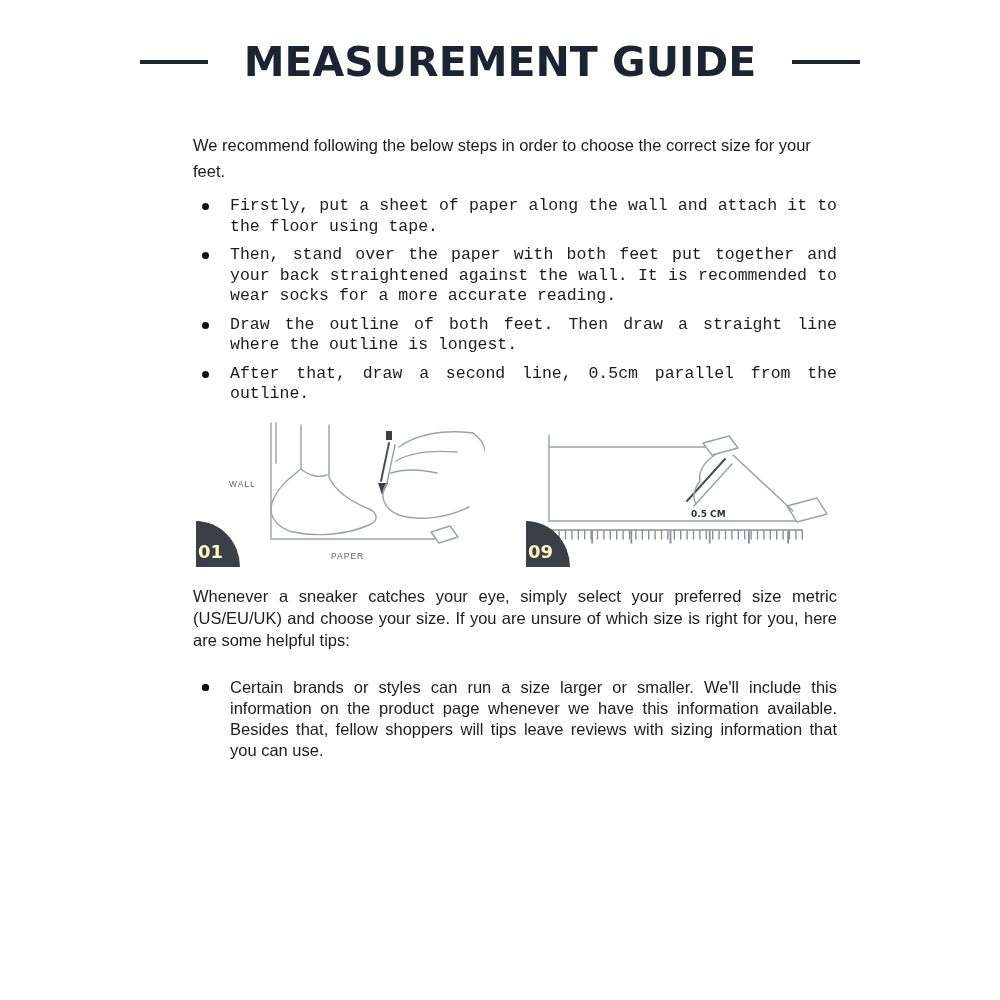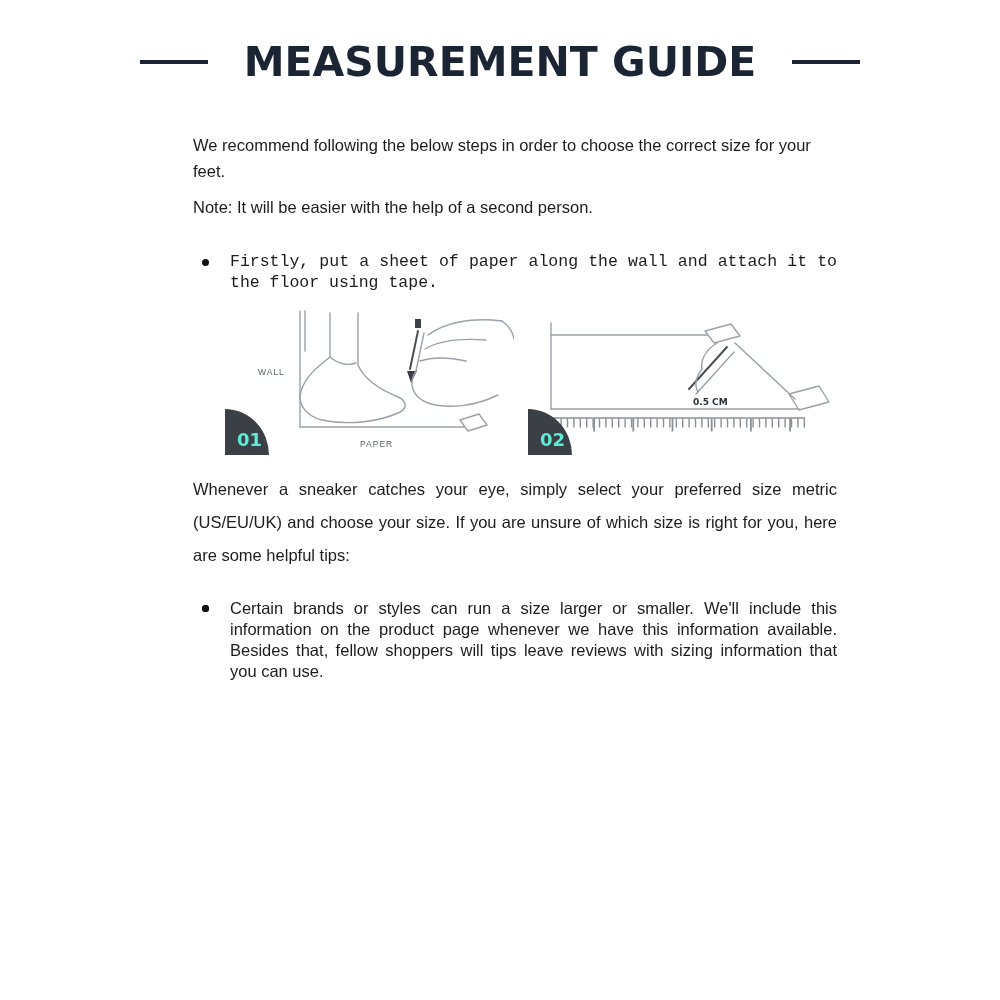--- a/index.html
+++ b/index.html
@@ -31,48 +31,48 @@
   ul.blist{list-style:none;}
   ul.blist li{
     position:relative;padding-left:37px;font-size:16.5px;line-height:20.5px;
     text-align:justify;margin-bottom:8px;font-family:Liberation Mono, monospace;
   }
   ul.blist li::before{
     content:"";position:absolute;left:9px;top:7px;width:7px;height:7px;
     border-radius:50%;background:#111;
   }
 
-  .figures{display:flex;gap:11px;margin:14px 0 18px 0;justify-content:flex-end;}
+  .figures{display:flex;gap:38px;margin:14px 0 18px 0;}
   .figure{position:relative;height:148px;}
   .figure-1{width:292px;}
   .figure-2{width:312px;}
   .figure svg{position:absolute;top:2px;}
   .figure-1 svg{left:36px;}
   .figure-2 svg{left:16px;}
   .badge{
     position:absolute;left:3px;bottom:0px;width:44px;height:46px;
     background:var(--badge-color);border-radius:0 100% 0 0;
-    color:#5eead4;font-family:"DejaVu Sans", sans-serif;font-weight:700;font-size:18px;
-    display:flex;align-items:flex-end;padding:0 0 5px 12px;
+    color:#fef9c3;font-family:"DejaVu Sans", sans-serif;font-weight:700;font-size:18px;
+    display:flex;align-items:flex-end;padding:0 0 5px 2px;
   }
   .fig-label{
     font-family:"Liberation Sans", sans-serif;font-size:8.5px;letter-spacing:1px;
     fill:#5d6369;
   }
   .fig-label-dark{
     font-family:"DejaVu Sans", sans-serif;font-size:9px;font-weight:700;fill:#2b3138;
   }
   .sketch{stroke:var(--line-color);fill:none;stroke-width:1.4;stroke-linecap:round;stroke-linejoin:round;}
   .sketch-dark{stroke:#4a4f55;fill:none;stroke-width:2;stroke-linecap:round;}
 
   ul.blist.second{margin-bottom:24px;}
   ul.blist.second li{margin-bottom:2px;}
 
   p.tips-intro{
-    font-size:16.5px;line-height:33px;text-align:justify;
+    font-size:16.5px;line-height:22px;text-align:justify;
     margin-bottom:26px;max-width:644px;
   }
 
   ul.tips{list-style:none;}
   ul.tips li{
     position:relative;padding-left:37px;font-size:16.5px;line-height:21px;
     margin-bottom:26px;
   }
   ul.tips li::before{
     content:"";position:absolute;left:9px;top:7px;width:7px;height:7px;
@@ -86,24 +86,26 @@
 
 <header class="title-row">
   <span class="dash"></span>
   <h1 class="page-title">MEASUREMENT GUIDE</h1>
   <span class="dash"></span>
 </header>
 
 <main class="content">
 
   <p class="intro">We recommend following the below steps in order to choose the correct size for your feet.</p>
-  <p class="note">Note: It will be easier with the help of a second person.</p>
 
   <ul class="blist">
     <li>Firstly, put a sheet of paper along the wall and attach it to the floor using tape.</li>
+    <li>Then, stand over the paper with both feet put together and your back straightened against the wall. It is recommended to wear socks for a more accurate reading.</li>
+    <li>Draw the outline of both feet. Then draw a straight line where the outline is longest.</li>
+    <li>After that, draw a second line, 0.5cm parallel from the outline.</li>
   </ul>
 
   <div class="figures">
 
     <figure class="figure figure-1">
       <svg width="256" height="142" viewBox="0 0 256 142">
 
         <path class="sketch" d="M42,2 L42,118"></path>
         <path class="sketch" d="M47,2 L47,42"></path>
 
@@ -144,21 +146,21 @@
         <path class="sketch" d="M193,43 L155,85"></path>
         <path class="sketch" d="M176,34 C166,40 159,50 161,60"></path>
         <path class="sketch" d="M161,60 C155,68 153,76 157,83"></path>
 
         <text class="fig-label-dark" x="152" y="96">0.5 CM</text>
 
         <line x1="12" y1="109" x2="264" y2="109" stroke="#8a9097" stroke-width="1.6"></line>
         <line x1="13" y1="114" x2="264" y2="114" stroke="#8a9097" stroke-width="9" stroke-dasharray="1.4,5"></line>
         <line x1="13" y1="116" x2="264" y2="116" stroke="#8a9097" stroke-width="13" stroke-dasharray="1.8,37.4"></line>
       </svg>
-      <figcaption class="badge">02</figcaption>
+      <figcaption class="badge">09</figcaption>
     </figure>
 
   </div>
 
 
   <p class="tips-intro">Whenever a sneaker catches your eye, simply select your preferred size metric (US/EU/UK) and choose your size. If you are unsure of which size is right for you, here are some helpful tips:</p>
 
   <ul class="tips">
     <li>
     </li>

